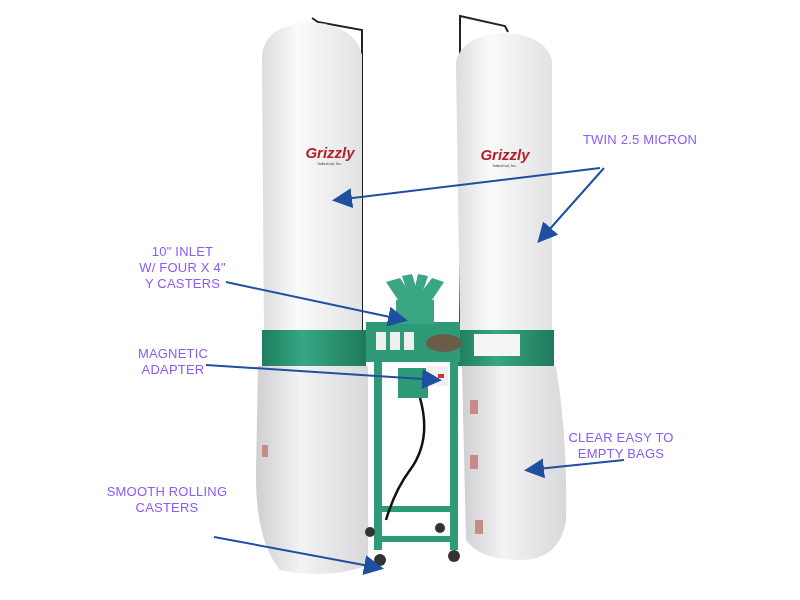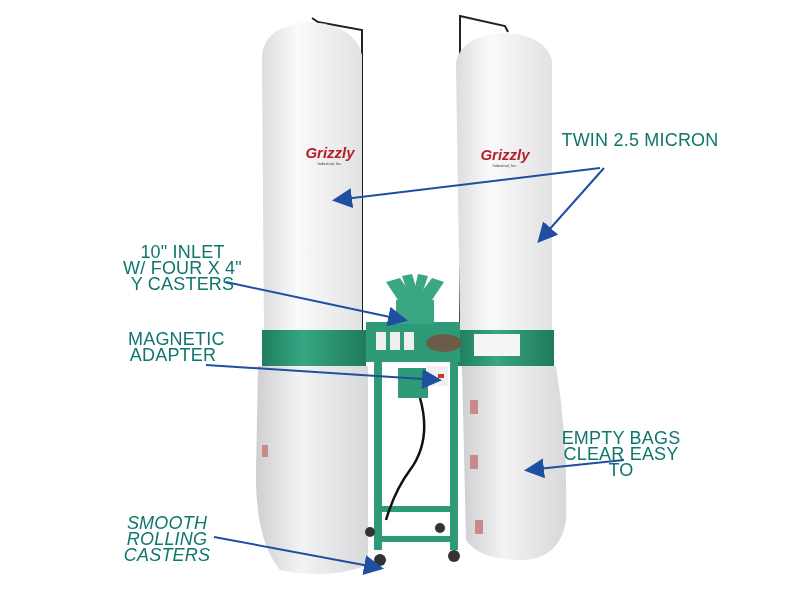--- a/index.html
+++ b/index.html
@@ -1,17 +1,17 @@
 <!DOCTYPE html>
 <html><head>
 <meta charset="utf-8">
 <style>
   html,body{margin:0;padding:0;background:#fff;}
   body{width:800px;height:600px;position:relative;overflow:hidden;font-family:"Liberation Sans",sans-serif;}
-  .label{position:absolute;color:#0f766e;font-size:18px;line-height:16px;text-align:center;letter-spacing:0.2px;}
+  .label{position:absolute;color:#8b5cf6;font-size:13px;line-height:16px;text-align:center;letter-spacing:0.2px;}
   svg{position:absolute;left:0;top:0;}
 </style>
 </head>
 <body>
 
 <svg width="800" height="600">
   <defs>
     <linearGradient id="bagG" x1="0" x2="1">
       <stop offset="0" stop-color="#dcdcdc"></stop>
         <stop offset="0.35" stop-color="#fafafa"></stop>
@@ -111,24 +111,24 @@
 </svg>
 
 <div class="label" style="left:560px;top:132px;width:160px;">
   <div>TWIN 2.5 MICRON</div>
 </div>
 <div class="label" style="left:120px;top:244px;width:125px;">
   <div>10" INLET</div>
   <div>W/ FOUR X  4"</div>
   <div>Y CASTERS</div>
 </div>
-<div class="label" style="left:128px;top:331px;width:90px;">
+<div class="label" style="left:128px;top:346px;width:90px;">
   <div>MAGNETIC</div>
   <div>ADAPTER</div>
 </div>
 <div class="label" style="left:556px;top:430px;width:130px;">
+  <div>CLEAR EASY TO</div>
   <div>EMPTY BAGS</div>
-  <div>CLEAR EASY TO</div>
 </div>
-<div class="label" style="left:92px;top:515px;width:150px;font-style:italic;">
+<div class="label" style="left:92px;top:484px;width:150px;">
   <div>SMOOTH ROLLING</div>
   <div>CASTERS</div>
 </div>
 
 </body></html>

